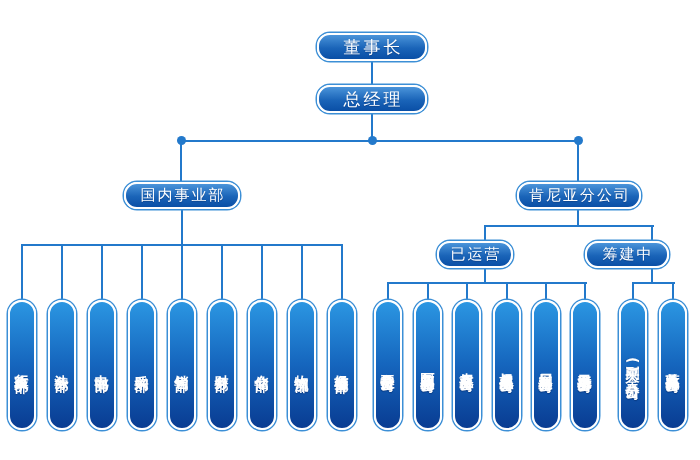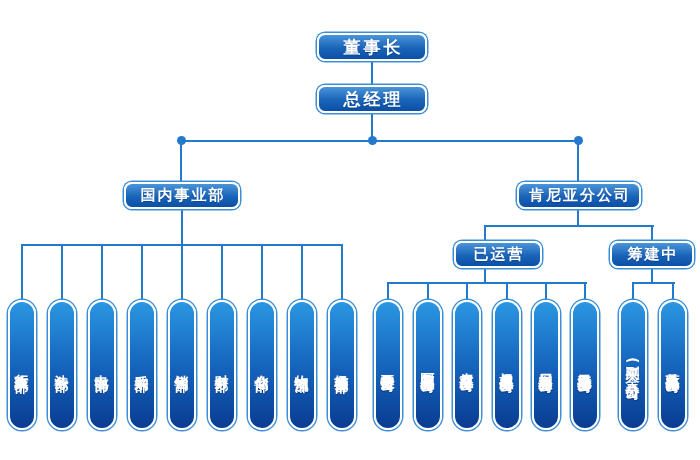--- a/index.html
+++ b/index.html
@@ -22,23 +22,23 @@
   .vline,.hline{position:absolute;background:var(--connector);}
   .vline{width:2px;}
   .hline{height:2px;}
   .dot{
     position:absolute;width:9px;height:9px;border-radius:50%;
     background:var(--connector);
   }
   .hnode{
     position:absolute;display:flex;align-items:center;justify-content:center;
     background:linear-gradient(180deg,var(--node-gradient-top) 0%,#1a64b8 55%,var(--node-gradient-bottom) 100%);
-    border:2px solid #fff;border-radius:8px;
+    border:2px solid #fff;border-radius:13px;
     box-shadow:0 0 0 1.5px var(--node-ring);
-    color:var(--node-text);font-weight:bold;white-space:nowrap;
+    color:var(--node-text);font-weight:normal;white-space:nowrap;
     text-shadow:0 1px 1px rgba(0,30,80,.35);
   }
   .hnode.lv1{font-size:17px;letter-spacing:3px;padding-left:3px;}
   .hnode.lv2{font-size:15px;letter-spacing:2px;padding-left:2px;}
   .hnode.lv3{font-size:15px;letter-spacing:2px;padding-left:2px;}
   .vpill{
     position:absolute;width:28px;height:130px;
     display:flex;align-items:center;justify-content:center;
     background:linear-gradient(180deg,var(--pill-gradient-top) 0%,#1565bd 50%,var(--pill-gradient-bottom) 100%);
     border:2px solid #fff;border-radius:14px;
@@ -76,23 +76,23 @@
   <div class="hline" style="left:632px;top:282px;width:43px"></div>
 
   <div class="hnode lv1" style="left:317px;top:33px;width:110px;height:28px">董事长</div>
 
   <div class="hnode lv2" style="left:124px;top:182px;width:116px;height:27px">国内事业部</div>
 
   <div class="hnode lv1" style="left:317px;top:85px;width:110px;height:28px">总经理</div>
 
   <div class="hnode lv2" style="left:517px;top:182px;width:124px;height:27px">肯尼亚分公司</div>
 
-  <div class="hnode lv3" style="left:454px;top:241px;width:88px;height:27px">已运营</div>
+  <div class="hnode lv3" style="left:437px;top:241px;width:76px;height:27px">已运营</div>
 
-  <div class="hnode lv3" style="left:610px;top:241px;width:84px;height:27px">筹建中</div>
+  <div class="hnode lv3" style="left:585px;top:241px;width:84px;height:27px">筹建中</div>
 
   <div id="domestic-pills">
       <div class="vline" style="left: 21px; top: 245px; height: 58px;"></div>
       <div class="vpill" style="left: 8px; top: 300px;">
         <span class="vtext">行政人事部</span>
       </div>
       <div class="vline" style="left: 61px; top: 245px; height: 58px;"></div>
       <div class="vpill" style="left: 48px; top: 300px;">
         <span class="vtext">法务部</span>
       </div>

